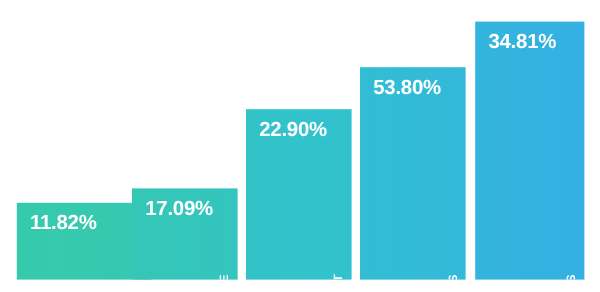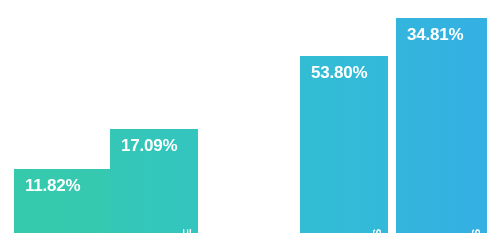--- a/index.html
+++ b/index.html
@@ -68,27 +68,33 @@
 
 <div id="chart">
 
   <div class="bar" style="left:14px; width:112px; height:64px; background:linear-gradient(90deg,#35CAAC 0%,#36C8B2 100%);">
     <span class="bar-value">11.82%</span>
     <span class="cat-wrap">
       <span class="cat-text">CAUTIOUS</span>
     </span>
   </div>
 
-  <div class="bar" style="left:110px; width:88px; height:104px; background:linear-gradient(90deg,#34C7B6 0%,#33C5BF 100%);">
+  <div class="bar" style="left:110px; width:88px; height:76px; background:linear-gradient(90deg,#34C7B6 0%,#33C5BF 100%);">
     <span class="bar-value">17.09%</span>
     <span class="cat-wrap">
       <span class="cat-text">TENTATIVE</span>
     </span>
   </div>
 
+  <div class="bar" style="left:205px; width:88px; height:142px; background:linear-gradient(90deg,#32C3C8 0%,#32C2CF 100%);">
+    <span class="bar-value">22.90%</span>
+    <span class="cat-wrap">
+      <span class="cat-text">CONFIDENT</span>
+    </span>
+  </div>
 
   <div class="bar" style="left:300px; width:88px; height:177px; background:linear-gradient(90deg,#32BDD4 0%,#33B9D9 100%);">
     <span class="bar-value">53.80%</span>
     <span class="cat-wrap">
       <span class="cat-text">AMBITIOUS</span>
     </span>
   </div>
 
   <div class="bar" style="left:396px; width:91px; height:215px; background:linear-gradient(90deg,#33B5DD 0%,#34B0E2 100%);">
     <span class="bar-value">34.81%</span>

